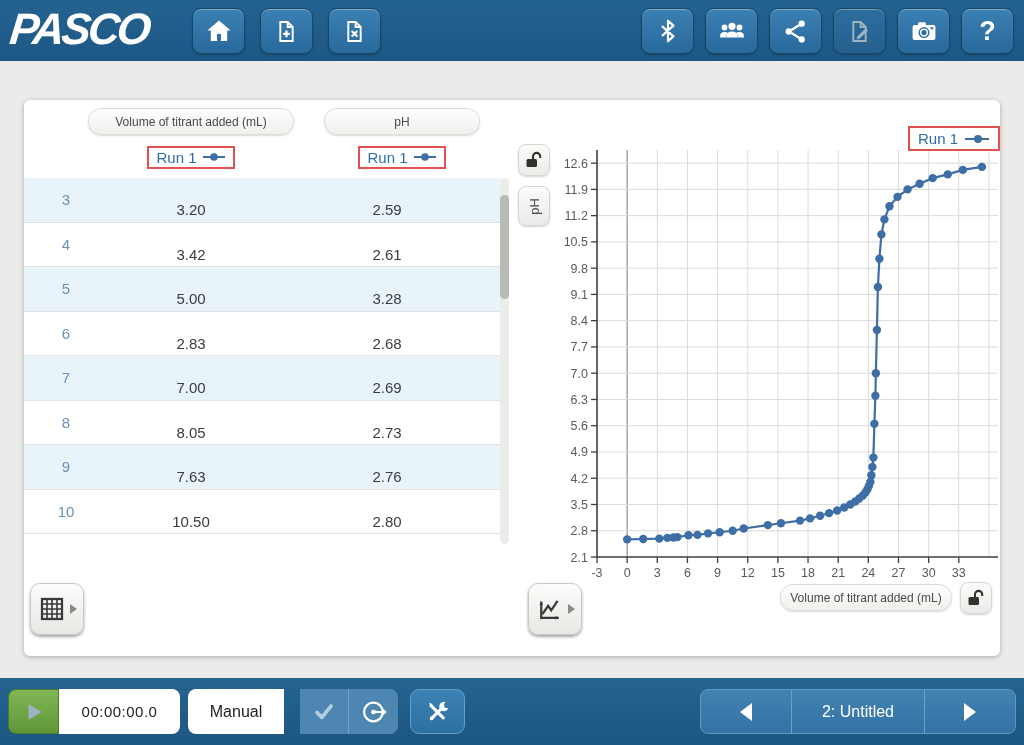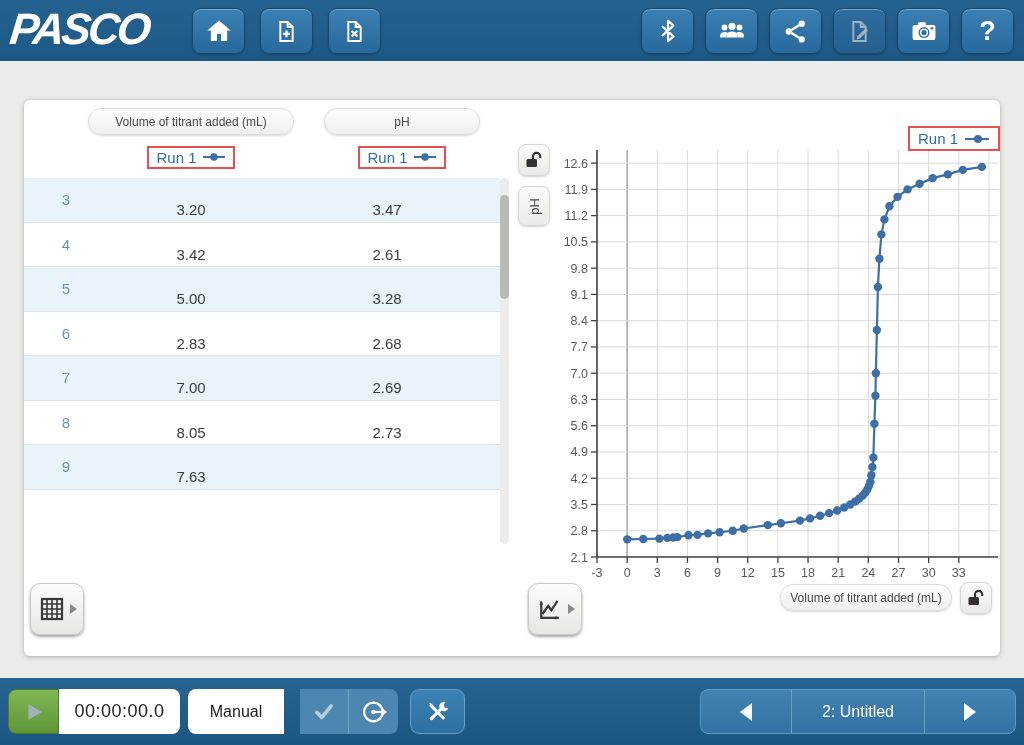--- a/index.html
+++ b/index.html
@@ -60,21 +60,21 @@
              gap:3px; cursor:pointer; }
   .tri-r { width:0; height:0; border-left:7px solid #8a8a88; border-top:5px solid transparent; border-bottom:5px solid transparent; }
 
   
   .ftr { position:absolute; left:0; top:678px; width:1024px; height:67px;
          background:linear-gradient(#26648f,#1c5682); }
   .fseg { position:absolute; top:11px; height:45px; display:flex; align-items:center; justify-content:center; }
   .play { left:8px; width:51px; border-radius:8px 0 0 8px;
           background:linear-gradient(#80b655,#5f9637); border:1px solid #4c7c2a; cursor:pointer; }
   .timer { left:59px; width:121px; background:#fff; border-radius:0 8px 8px 0; color:#222;
-           font-size:18px; letter-spacing:.5px; cursor:pointer; }
+           font-size:15px; letter-spacing:.5px; cursor:pointer; }
   .manual { left:188px; width:96px; background:#fff; border-radius:8px 0 0 8px; color:#222; font-size:16px; cursor:pointer; }
   .chk { left:300px; width:48px; background:#4d86b1; cursor:pointer; }
   .refresh { left:348px; width:50px; background:#4d86b1; border-left:1px solid #73a3c3; border-radius:0 8px 8px 0; cursor:pointer; }
   .toolsbtn { left:410px; width:55px; border-radius:9px; background:linear-gradient(#3c82b4,#2d6fa1);
               border:1px solid #63a0c7; cursor:pointer; }
   .nav { left:700px; width:316px; border-radius:8px; overflow:hidden; border:1px solid #5e9bc2;
          background:linear-gradient(#4283b2,#3372a3); display:flex; align-items:stretch; padding:0; }
   .nav .seg { display:flex; align-items:center; justify-content:center; cursor:pointer; }
   .nav .arrow { width:90px; }
   .nav .pglab { flex:1; color:#fff; font-size:16px; border-left:1px solid #6aa0c4; border-right:1px solid #6aa0c4; }
@@ -171,21 +171,21 @@
             <line x1="1" y1="5" x2="23" y2="5" stroke="#3d6ea5" stroke-width="2"></line>
               <circle cx="12" cy="5" r="3.8" fill="#3d6ea5"></circle>
           </svg>
         </span>
       </div>
 
       <div class="rows">
           <div class="trow odd">
             <span class="idx">3</span>
             <span class="val">3.20</span>
-            <span class="val">3.47</span>
+            <span class="val">2.59</span>
           </div>
           <div class="trow">
             <span class="idx">4</span>
             <span class="val">3.42</span>
             <span class="val">2.61</span>
           </div>
           <div class="trow odd">
             <span class="idx">5</span>
             <span class="val">5.00</span>
             <span class="val">3.28</span>
@@ -201,20 +201,26 @@
             <span class="val">2.69</span>
           </div>
           <div class="trow">
             <span class="idx">8</span>
             <span class="val">8.05</span>
             <span class="val">2.73</span>
           </div>
           <div class="trow odd">
             <span class="idx">9</span>
             <span class="val">7.63</span>
+            <span class="val">2.76</span>
+          </div>
+          <div class="trow">
+            <span class="idx">10</span>
+            <span class="val">10.50</span>
+            <span class="val">2.80</span>
           </div>
         </div>
 
       <div class="sbar">
         <div class="sthumb"></div>
       </div>
 
       <div class="bigtool" style="left:6px; top:483px;">
         <svg width="30" height="30" viewBox="0 0 24 24">
           <rect x="4" y="4" width="16" height="16" fill="none" stroke="#3a3a3a" stroke-width="1.8"></rect>

